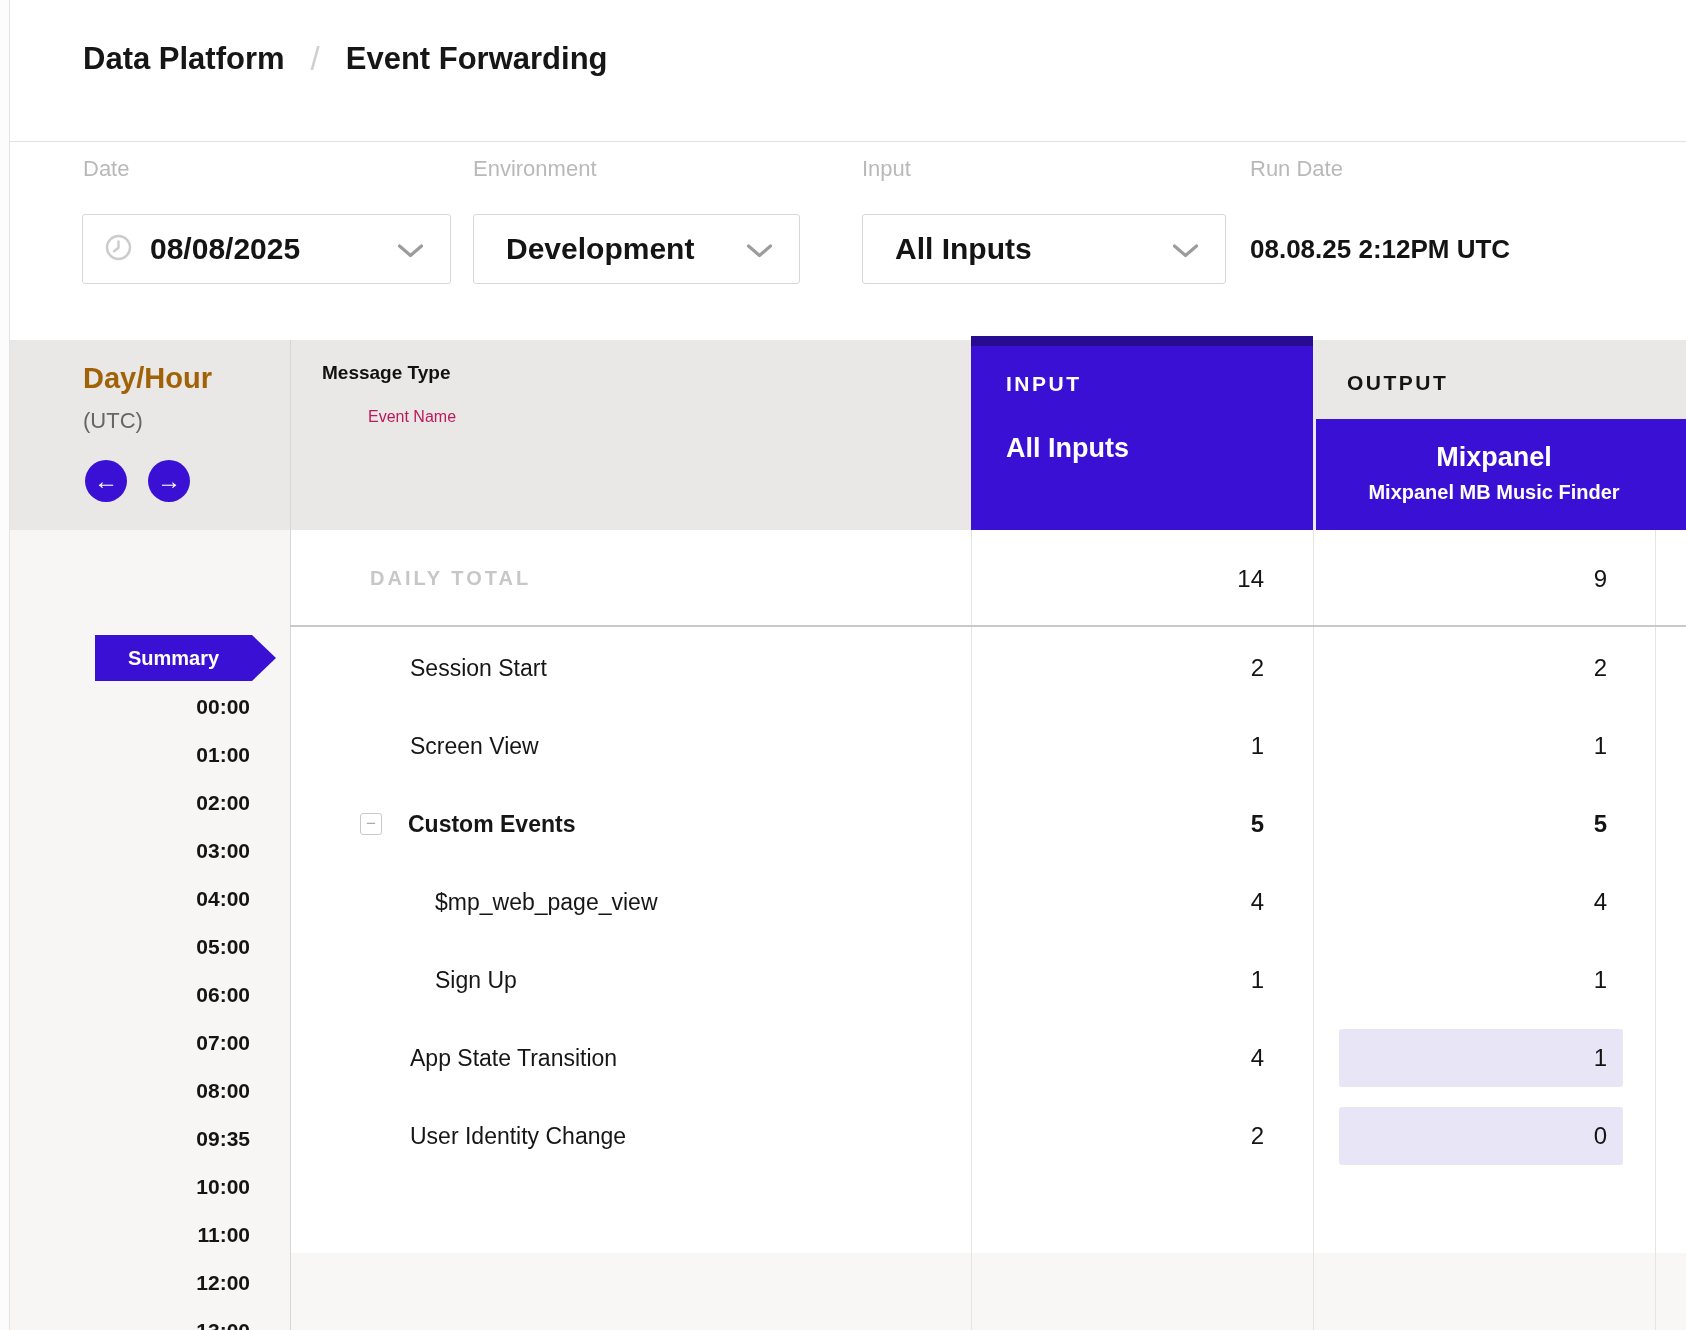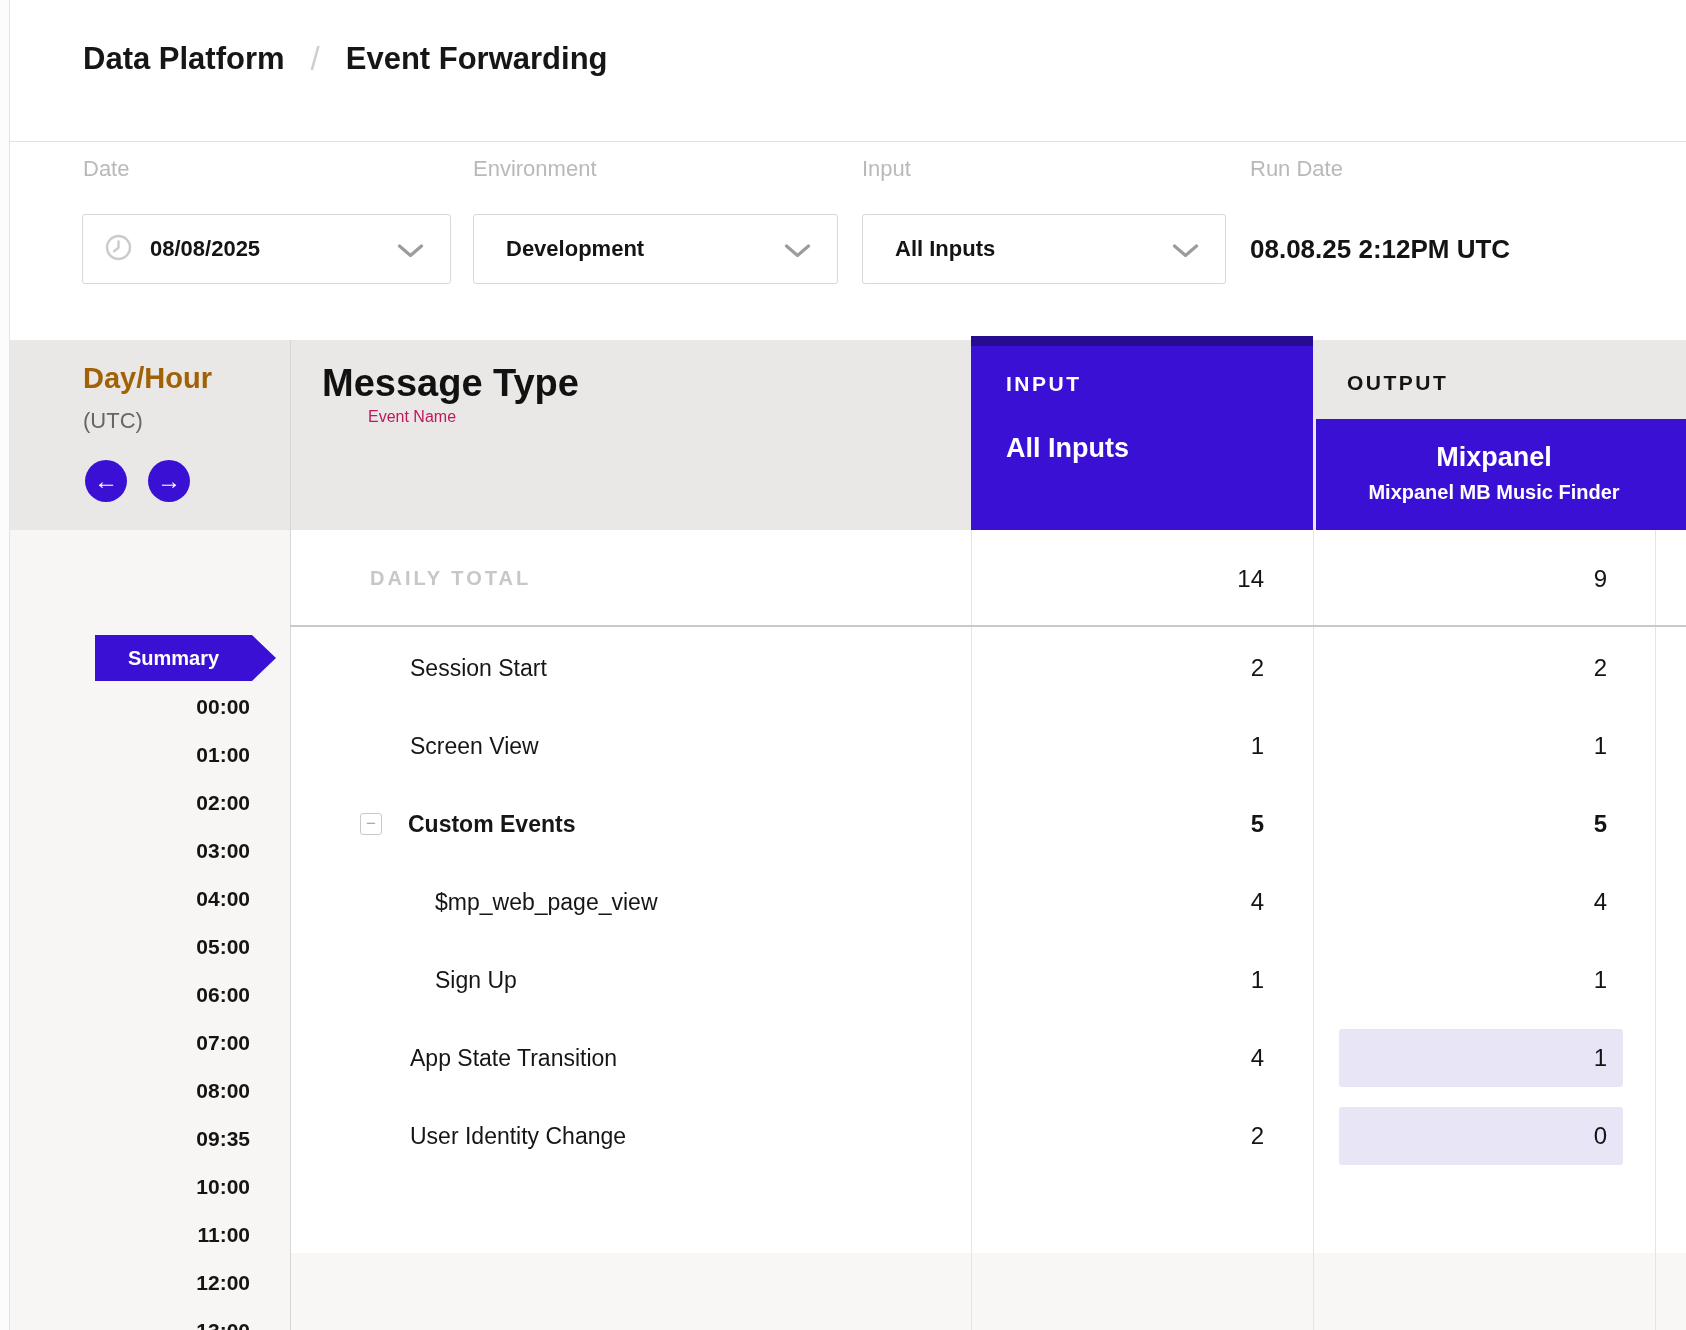--- a/index.html
+++ b/index.html
@@ -16,31 +16,31 @@
   
   .topbar { left:10px; top:0; width:1676px; height:142px; background:#fff; border-bottom:1px solid #e2e2e2; }
   .breadcrumb { position:absolute; left:73px; top:40px; display:flex; align-items:center; gap:26px;
     font-size:31px; font-weight:600; color:#161616; }
   .crumb-sep { color:#cfcfcf; font-weight:300; font-size:33px; }
 
   
   .flabel { position:absolute; top:156px; font-size:22px; color:#b9b9b9; }
   .fbox { position:absolute; top:214px; height:70px; background:#fff; border:1px solid #d8d8d8;
     border-radius:3px; display:flex; align-items:center; cursor:pointer; }
-  .fval { font-size:22px; font-weight:600; color:#141414; }
+  .fval { font-size:30px; font-weight:600; color:#141414; }
   .chev { position:absolute; right:26px; top:28px; }
   .clock { margin-left:22px; }
   .runval { position:absolute; left:1250px; top:214px; height:70px; line-height:70px;
     font-size:26px; font-weight:700; color:#141414; }
 
   
   .band { left:10px; top:340px; width:1676px; height:190px; background:#e9e8e6; }
   .dh-title { position:absolute; left:73px; top:22px; font-size:29px; font-weight:700; color:#a16207; }
   .dh-sub   { position:absolute; left:73px; top:68px; font-size:22px; color:#666; }
-  .mt-title { position:absolute; left:312px; top:22px; font-size:38px; font-weight:700; color:#111; }
+  .mt-title { position:absolute; left:312px; top:22px; font-size:19px; font-weight:700; color:#111; }
   .mt-sub   { position:absolute; left:358px; top:68px; font-size:16px; color:#be185d; }
   .out-label{ position:absolute; left:1337px; top:31px; font-size:21px; font-weight:700;
     letter-spacing:2.5px; color:#141414; }
   .navbtn { position:absolute; top:120px; width:42px; height:42px; border-radius:50%;
     background:#3A10D5; color:#fff; text-align:center; line-height:40px; font-size:24px; cursor:pointer; border:none; }
   .nav-prev { left:75px; } .nav-next { left:138px; }
 
   
   .vline-hours { left:290px; top:340px; width:1px; height:990px; background:#d6d6d4; }
   .dline { top:530px; width:1px; height:800px; background:#e4e4e3; }
@@ -120,21 +120,21 @@
       </svg>
     </span>
     <span class="fval" style="margin-left:18px">08/08/2025</span>
     <span class="chev">
       <svg width="27" height="16" viewBox="0 0 27 16" fill="none">
         <path d="M2.5 3 L13.5 12.5 L24.5 3" stroke="#9c9c9c" stroke-width="3.2" stroke-linecap="round" stroke-linejoin="round"></path>
       </svg>
     </span>
   </div>
 
-  <div class="fbox" style="left:473px; width:365px">
+  <div class="fbox" style="left:473px; width:327px">
     <span class="fval" style="margin-left:32px">Development</span>
     <span class="chev">
       <svg width="27" height="16" viewBox="0 0 27 16" fill="none">
         <path d="M2.5 3 L13.5 12.5 L24.5 3" stroke="#9c9c9c" stroke-width="3.2" stroke-linecap="round" stroke-linejoin="round"></path>
       </svg>
     </span>
   </div>
 
   <div class="fbox" style="left:862px; width:364px">
     <span class="fval" style="margin-left:32px">All Inputs</span>

